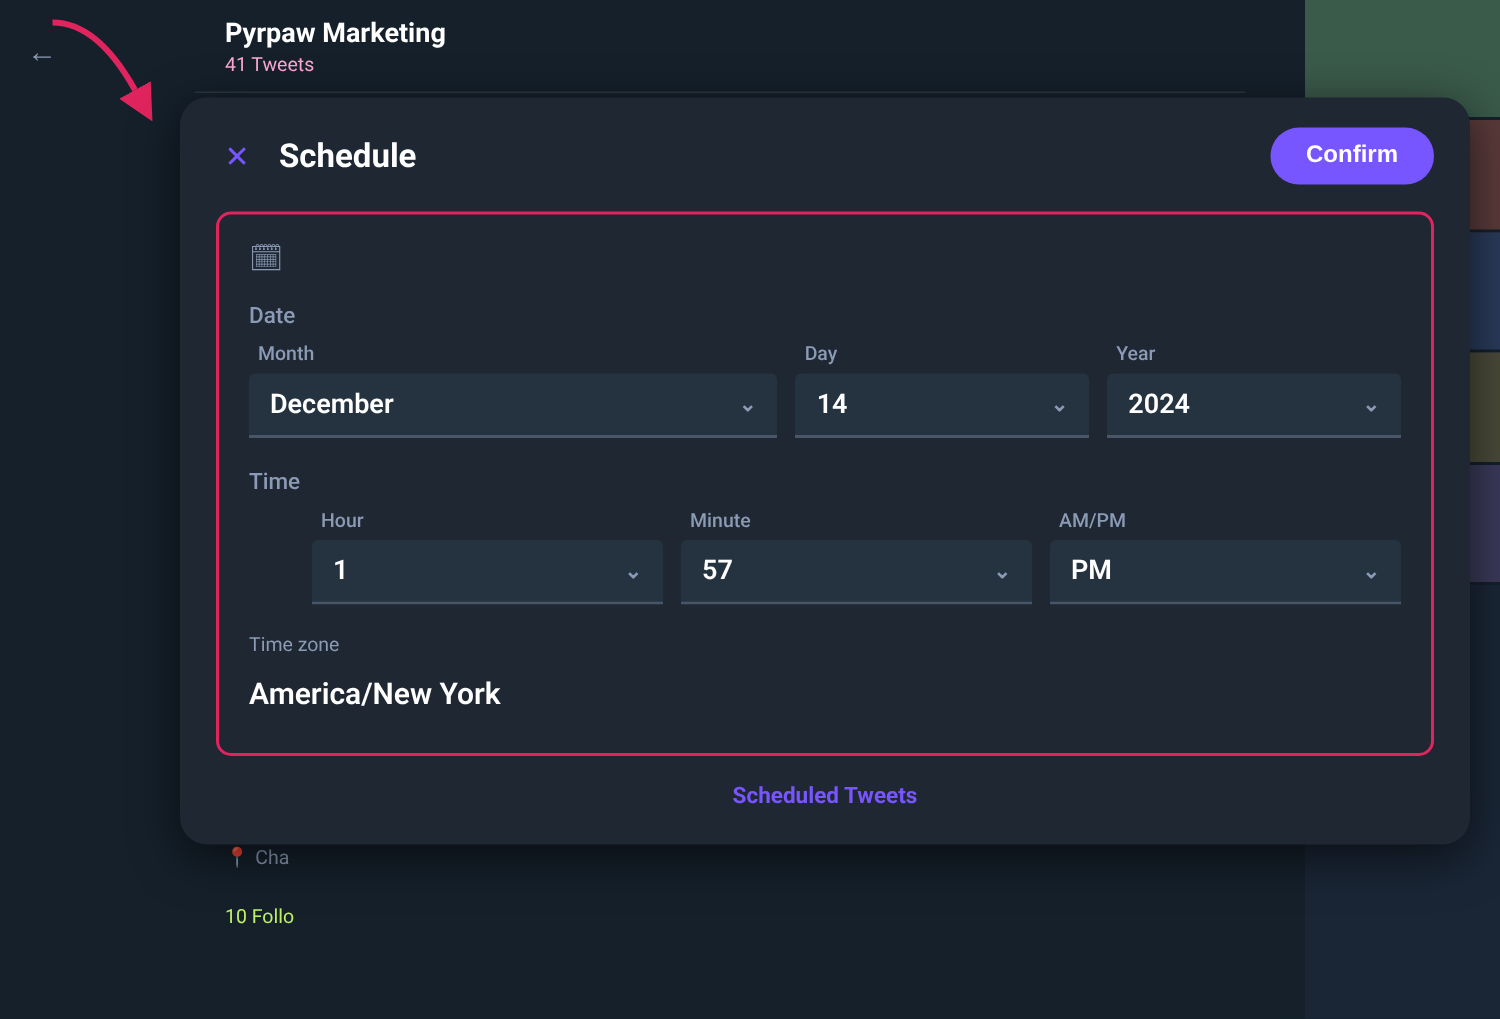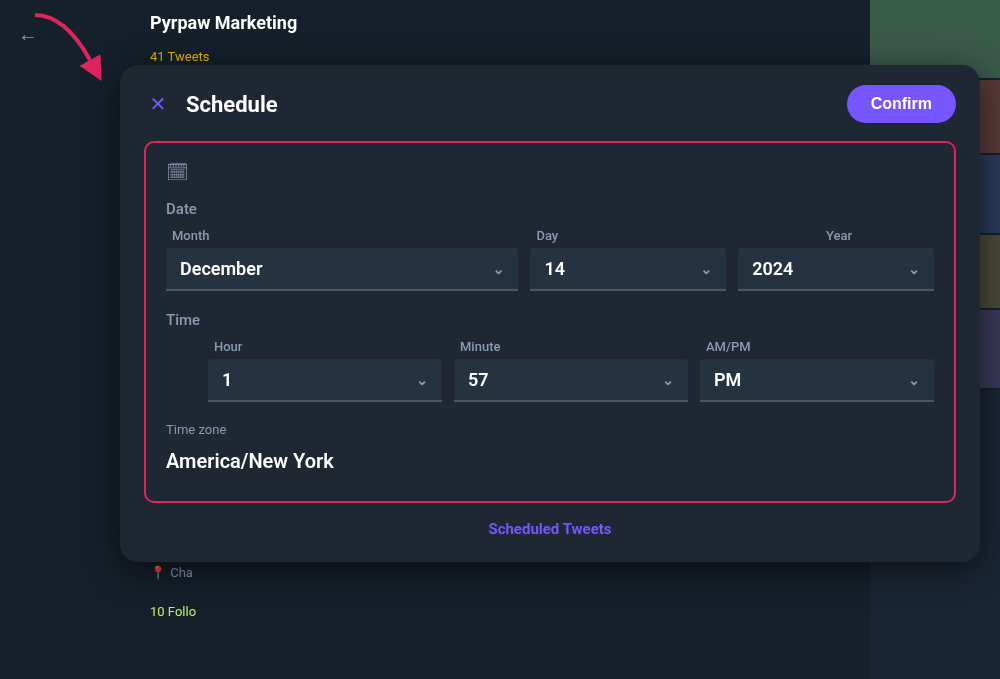--- a/index.html
+++ b/index.html
@@ -34,23 +34,23 @@
       border-bottom: 1px solid #2d3741;
     }
 
     .profile-name {
       color: #ffffff;
       font-size: 18px;
       font-weight: 700;
     }
 
     .profile-tweets {
-      color: #eab308;
-      font-size: 13px;
-      margin-top: 16px;
+      color: #f9a8d4;
+      font-size: 13px;
+      margin-top: 3px;
     }
 
     .profile-circle {
       width: 80px;
       height: 80px;
       border-radius: 50%;
       background: #3a4553;
       display: flex;
       align-items: center;
       justify-content: center;
@@ -188,21 +188,21 @@
     }
 
     .dropdown-group {
       display: flex;
       flex-direction: column;
       gap: 5px;
     }
 
     .dropdown-group.month { flex: 1.8; justify-content: space-between; }
     .dropdown-group.day { flex: 1; }
-    .dropdown-group.year { flex: 1; text-align: center; }
+    .dropdown-group.year { flex: 1; }
     .dropdown-group.hour { flex: 1; margin-left: 42px; }
     .dropdown-group.minute { flex: 1; }
     .dropdown-group.ampm { flex: 1; }
 
     .dropdown-label {
       color: #8b9ab5;
       font-size: 13px;
       font-weight: 500;
       padding-left: 6px;
     }

